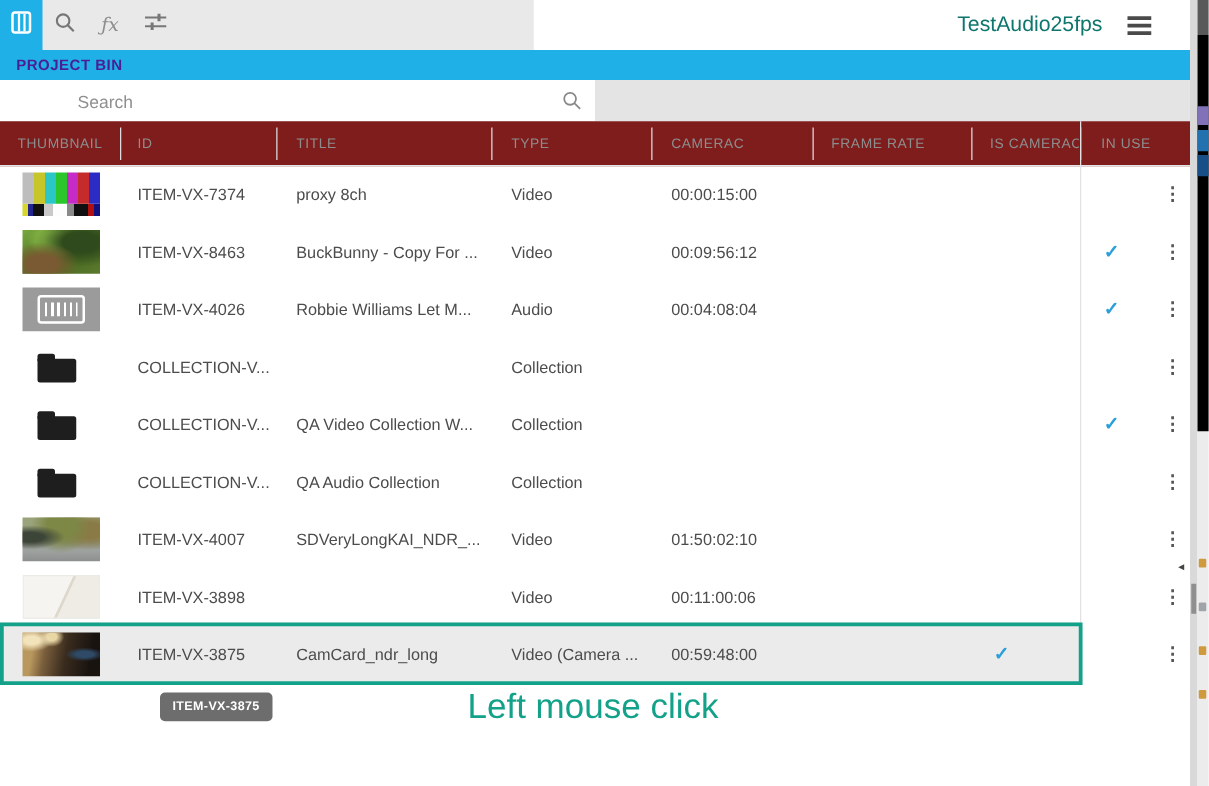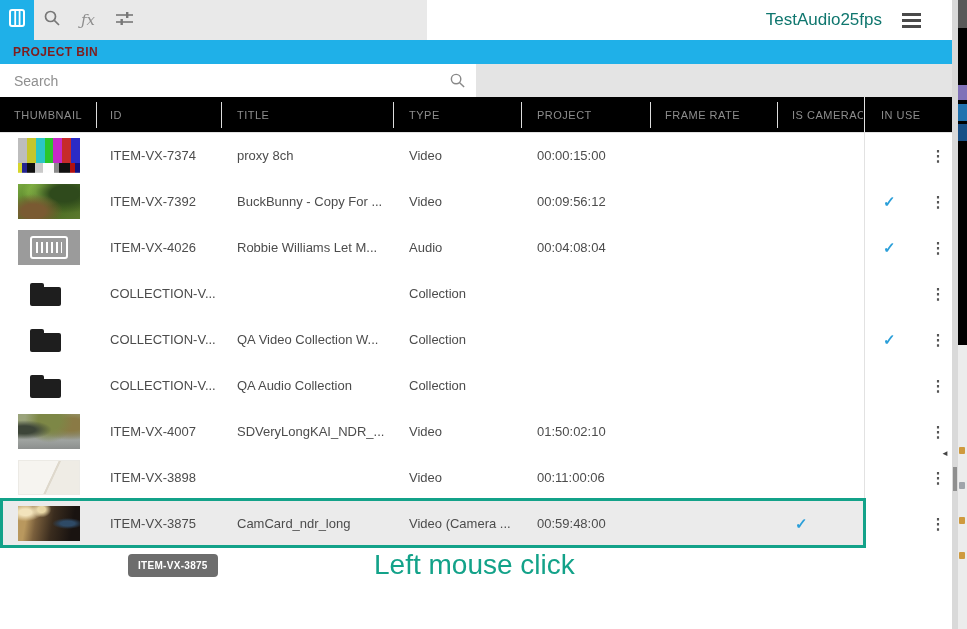--- a/index.html
+++ b/index.html
@@ -14,36 +14,36 @@
   .tab-active { width:34px; height:40px; background:#1fb0e8; display:flex; align-items:center; justify-content:center; }
   .tool { width:36px; height:40px; display:flex; align-items:center; justify-content:center; }
   .fx-glyph { font-style:italic; font-family:"DejaVu Serif", serif; font-size:15px; color:#8d8d8d; }
   .win-title { position:absolute; right:70px; top:0; height:40px; line-height:40px;
                font-size:17px; color:#0f766e; }
   .hamburger { position:absolute; right:31px; top:13px; width:19px; height:15px; cursor:pointer; }
   .hamburger span { display:block; width:19px; height:3px; background:#4a4a4a; margin-bottom:3px; }
 
   
   .bin-bar { position:absolute; left:0; top:40px; width:952px; height:24px; background:#1fb0e8;
-             color:#7f1d1d; font-size:12px; font-weight:bold; line-height:24px; padding-left:13px;
+             color:#4c1d95; font-size:12px; font-weight:bold; line-height:24px; padding-left:13px;
              letter-spacing:.4px; }
 
   
   .search-row { position:absolute; left:0; top:64px; width:952px; height:33px; background:#e4e4e4; }
-  .search-box { position:absolute; left:0; top:0; width:476px; height:33px; background:#fff; }
+  .search-box { position:absolute; left:0; top:0; width:476px; height:33px; background:#fff;padding-left:48px; }
   .search-box input { border:none; outline:none; width:440px; height:33px; padding-left:14px;
                       font-size:14px; color:#666; font-family:"Liberation Sans", sans-serif; background:transparent; }
   .search-box input::placeholder { color:#8f8f8f; opacity:1; }
   .search-glyph { position:absolute; right:10px; top:8px; }
   .ps-btn { position:absolute; left:853px; top:4px; width:94px; height:25px; background:#1fb0e8;
             color:#fff; border:none; border-radius:3px; font-weight:bold; font-size:12px;
             font-family:"Liberation Sans", sans-serif; cursor:pointer;margin-top:32px; }
 
   
-  .thead { position:absolute; left:0; top:97px; width:952px; height:36px; background:#000000;
+  .thead { position:absolute; left:0; top:97px; width:952px; height:36px; background:#7f1d1d;
            border-bottom:1px solid #e2e2e2;text-align:right; }
   .th { position:absolute; top:0; height:36px; line-height:36px; font-size:11px; color:#8d8d8d;
         letter-spacing:.5px; white-space:nowrap; overflow:hidden; }
   .th-div { position:absolute; top:5px; height:26px; width:1px; background:#ddd; }
 
   
   .tbody { position:absolute; left:0; top:133px; width:952px; }
   .v-div { position:absolute; left:864px; top:97px; width:1px; height:402px; background:#e2e2e2; }
   .row { position:relative; height:46px; }
   .cell { position:absolute; top:0; height:46px; line-height:46px; font-size:13px; color:#4c4c4c;
@@ -184,21 +184,21 @@
       </span>
     </div>
     <button class="ps-btn">Project Setting</button>
   </div>
 
   <div class="thead">
     <span class="th" style="left:14px">THUMBNAIL</span>
     <span class="th" style="left:110px">ID</span>
     <span class="th" style="left:237px">TITLE</span>
     <span class="th" style="left:409px">TYPE</span>
-    <span class="th" style="left:537px">PROJECT</span>
+    <span class="th" style="left:537px">CAMERAC</span>
     <span class="th" style="left:665px">FRAME RATE</span>
     <span class="th" style="left:792px;width:71px">IS CAMERAC</span>
     <span class="th" style="left:881px">IN USE</span>
     <span class="th-div" style="left:96px"></span>
     <span class="th-div" style="left:221px"></span>
     <span class="th-div" style="left:393px"></span>
     <span class="th-div" style="left:521px"></span>
     <span class="th-div" style="left:650px"></span>
     <span class="th-div" style="left:777px"></span>
     <span class="th-div" style="left:864px"></span>
@@ -214,21 +214,21 @@
       <span class="cell c-title">proxy 8ch</span>
       <span class="cell c-type">Video</span>
       <span class="cell c-dur">00:00:15:00</span>
       <span class="cell c-cam"></span>
       <span class="cell c-use"></span>
       <span class="cell kebab"></span>
     </div>
 
     <div class="row">
       <div class="thumb" data-thumb="forest"></div>
-      <span class="cell c-id">ITEM-VX-7392</span>
+      <span class="cell c-id">ITEM-VX-8463</span>
       <span class="cell c-title">BuckBunny - Copy For ...</span>
       <span class="cell c-type">Video</span>
       <span class="cell c-dur">00:09:56:12</span>
       <span class="cell c-cam"></span>
       <span class="cell c-use">✓</span>
       <span class="cell kebab"></span>
     </div>
 
     <div class="row">
       <div class="thumb" data-thumb="audio-waveform"></div>

